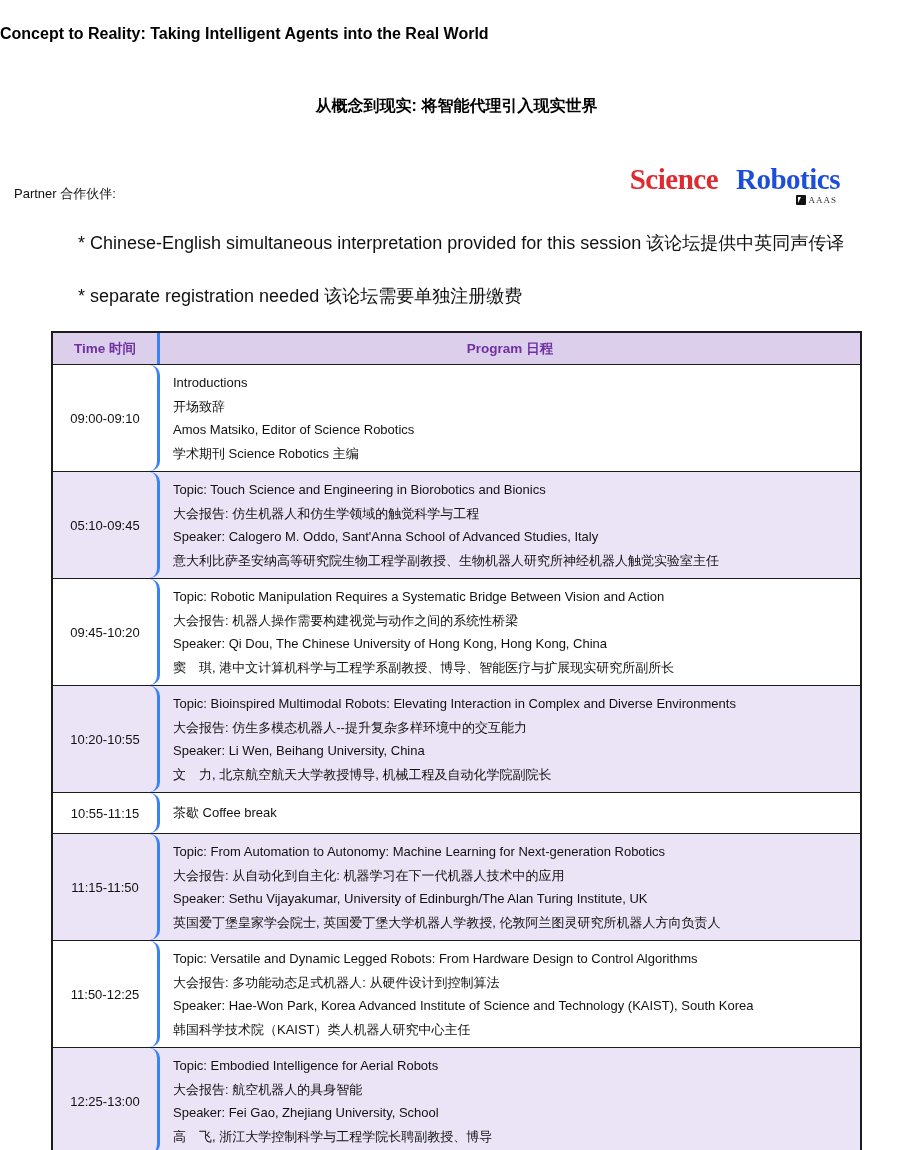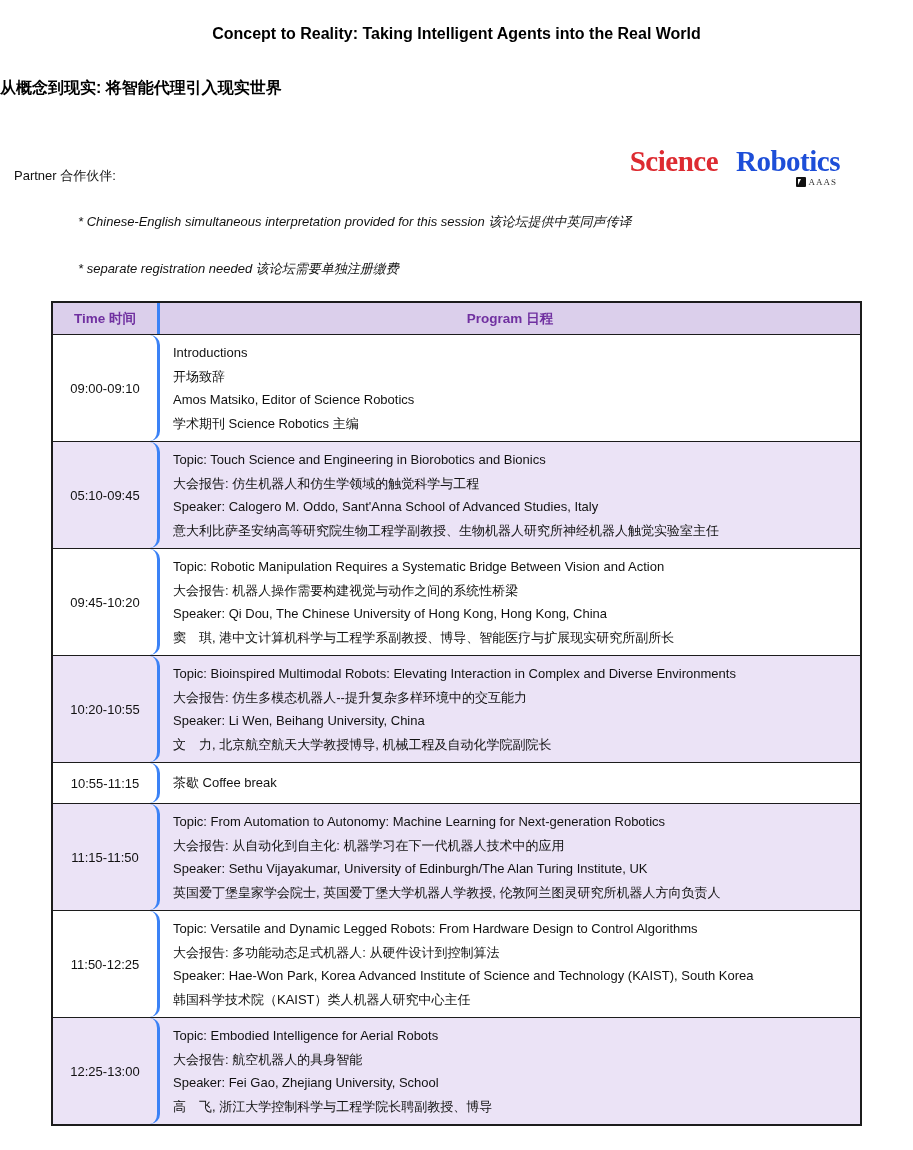--- a/index.html
+++ b/index.html
@@ -9,28 +9,29 @@
     height: 1150px;
     margin: 0 auto;
     background: #ffffff;
     font-family: "Liberation Sans", "DejaVu Sans", sans-serif;
     color: #1a1a1a;
     overflow: hidden;
   }
   .title-en {
     margin: 0;
     padding-top: 25px;
+    text-align: left;
+    font-size: 16px;
+    font-weight: bold;
+    color: #000;
+  }
+  .title-zh {
+    margin: 18px;
+    padding-top: 35px;
     text-align: center;
-    font-size: 16px;
-    font-weight: bold;
-    color: #000;
-  }
-  .title-zh {
-    margin: 0;
-    padding-top: 35px;
     font-size: 16px;
     font-weight: bold;
     color: #000;
   }
   .partner-row {
     margin: 36px 73px 0 0;
     display: flex;
     justify-content: space-between;
     align-items: flex-end;
     gap: 12px;
@@ -79,23 +80,22 @@
   }
   .aaas-text {
     font-family: "Liberation Serif", "DejaVu Serif", serif;
     font-size: 9px;
     letter-spacing: 1px;
     color: #333;
   }
   .note {
     margin: 0;
     padding: 0 12px 0 78px;
-    font-size: 13px;
-    color: #111;
-    font-style: italic;
+    font-size: 18px;
+    color: #111;
   }
   .note-1 { margin-top: 26px; }
   .note-2 { margin-top: 29px; }
 
   .tbl {
     margin: 23px 51px 0 51px;
     border: 2px solid #1c1c1c;
   }
   .thead {
     display: flex;

